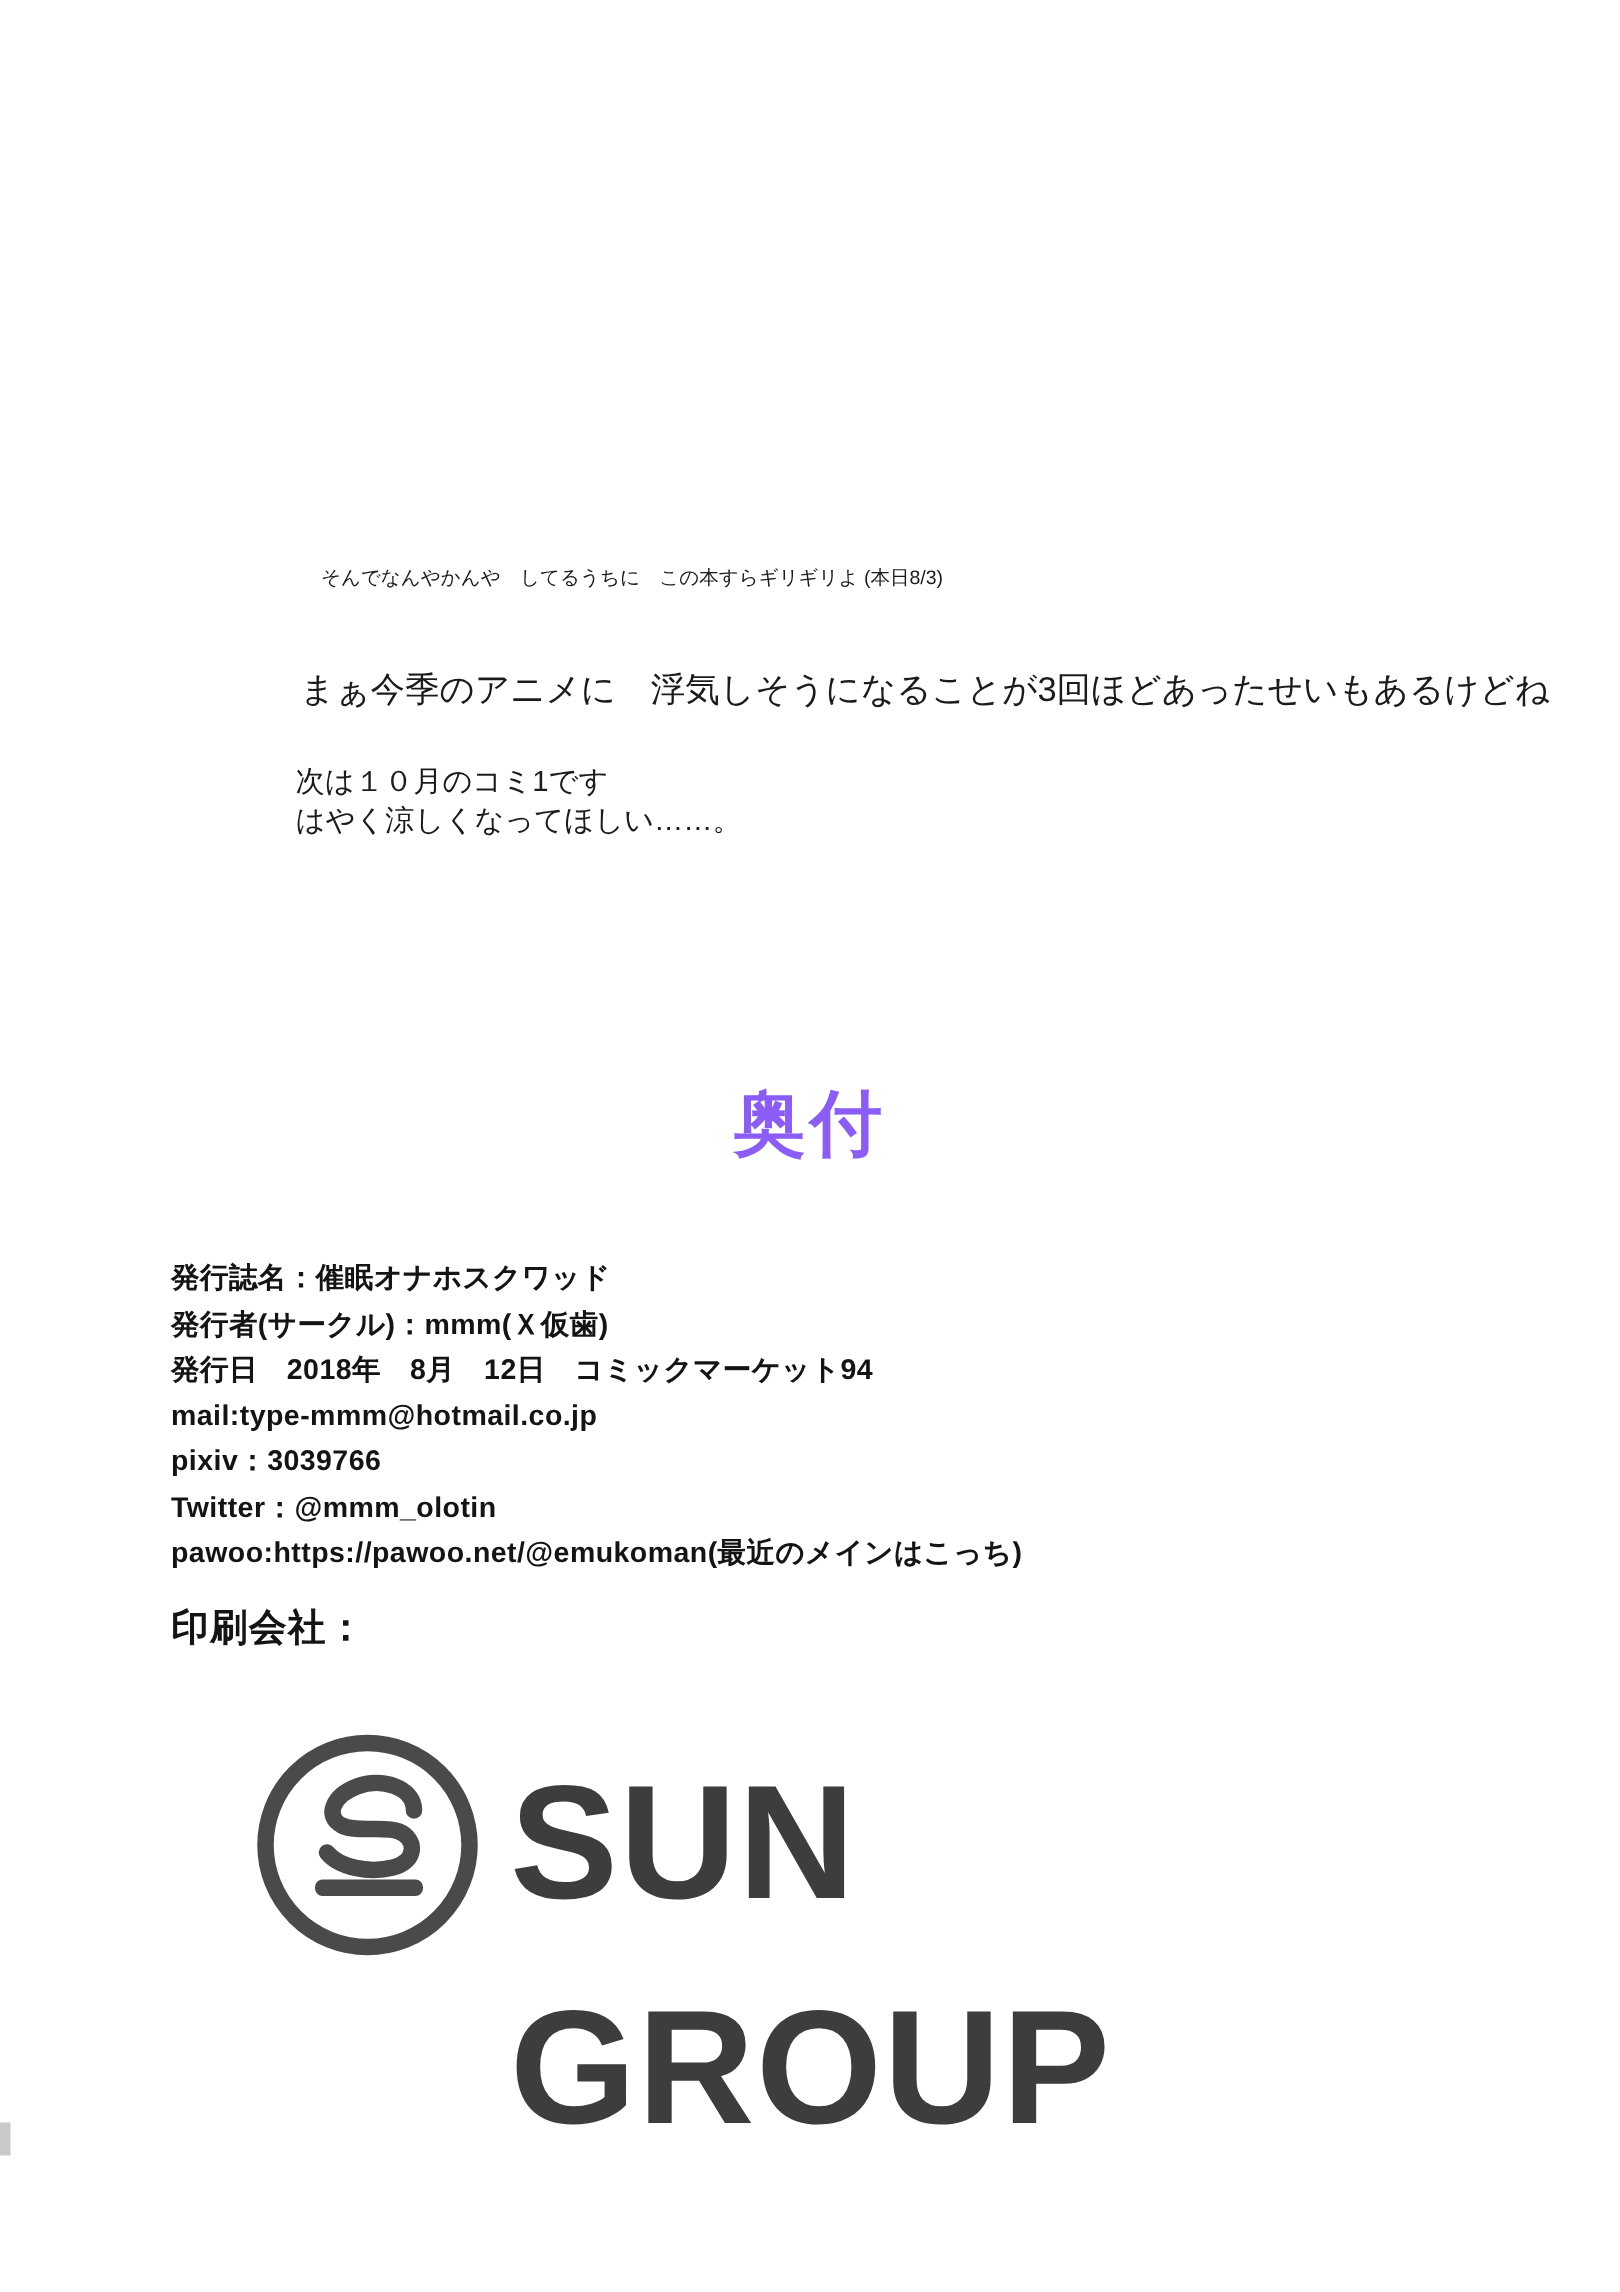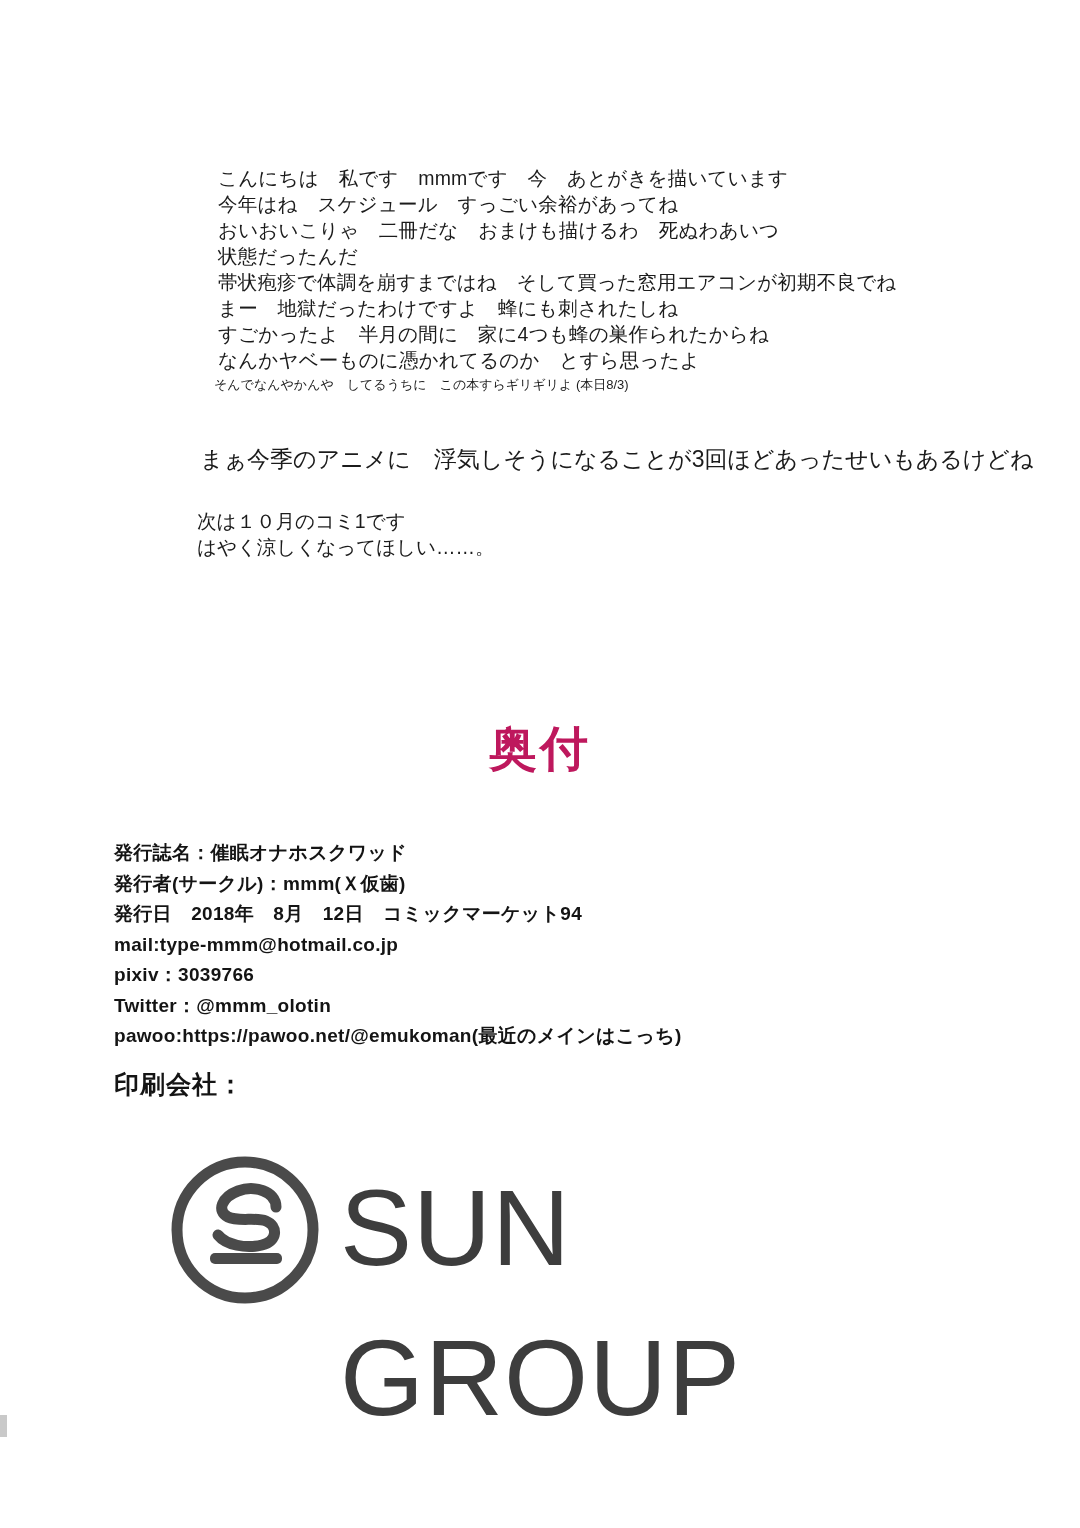--- a/index.html
+++ b/index.html
@@ -82,21 +82,21 @@
   
   .colophon-title {
     position: absolute;
     top: 717px;
     left: 0;
     width: 100%;
     text-align: center;
     font-size: 48px;
     font-weight: 700;
     letter-spacing: 3px;
-    color: #be185d;
+    color: #8b5cf6;
   }
 
   .colophon-list {
     position: absolute;
     top: 838px;
     left: 114px;
     width: 900px;
     font-size: 19px;
     font-weight: 700;
     line-height: 30.5px;
@@ -128,21 +128,21 @@
     left: 0;
     top: 0;
     width: 150px;
     height: 150px;
   }
   .logo-text {
     position: absolute;
     left: 170px;
     top: -2px;
     font-size: 108px;
-    font-weight: 400;
+    font-weight: 700;
     letter-spacing: 1px;
     color: #3d3d3d;
     line-height: 150px;
     font-family: "Liberation Sans", sans-serif;
   }
   .logo-url {
     position: absolute;
     left: 195px;
     top: 142px;
     font-size: 29px;
@@ -159,28 +159,20 @@
     height: 22px;
     background: #c9c9c9;
   }
 </style>
 </head>
 <body>
 
 <div class="page">
 
 
-  <div class="afterword-body">こんにちは　私です　mmmです　今　あとがきを描いています
-今年はね　スケジュール　すっごい余裕があってね
-おいおいこりゃ　二冊だな　おまけも描けるわ　死ぬわあいつ
-状態だったんだ
-帯状疱疹で体調を崩すまではね　そして買った窓用エアコンが初期不良でね
-まー　地獄だったわけですよ　蜂にも刺されたしね
-すごかったよ　半月の間に　家に4つも蜂の巣作られたからね
-なんかヤベーものに憑かれてるのか　とすら思ったよ</div>
 
   <div class="afterword-para2">そんでなんやかんや　してるうちに　この本すらギリギリよ (本日8/3)</div>
 
   <div class="afterword-para3">まぁ今季のアニメに　浮気しそうになることが3回ほどあったせいもあるけどね</div>
 
   <div class="afterword-para4">次は１０月のコミ1です
 はやく涼しくなってほしい……。</div>
 
   <div class="colophon-title">奥付</div>
 

